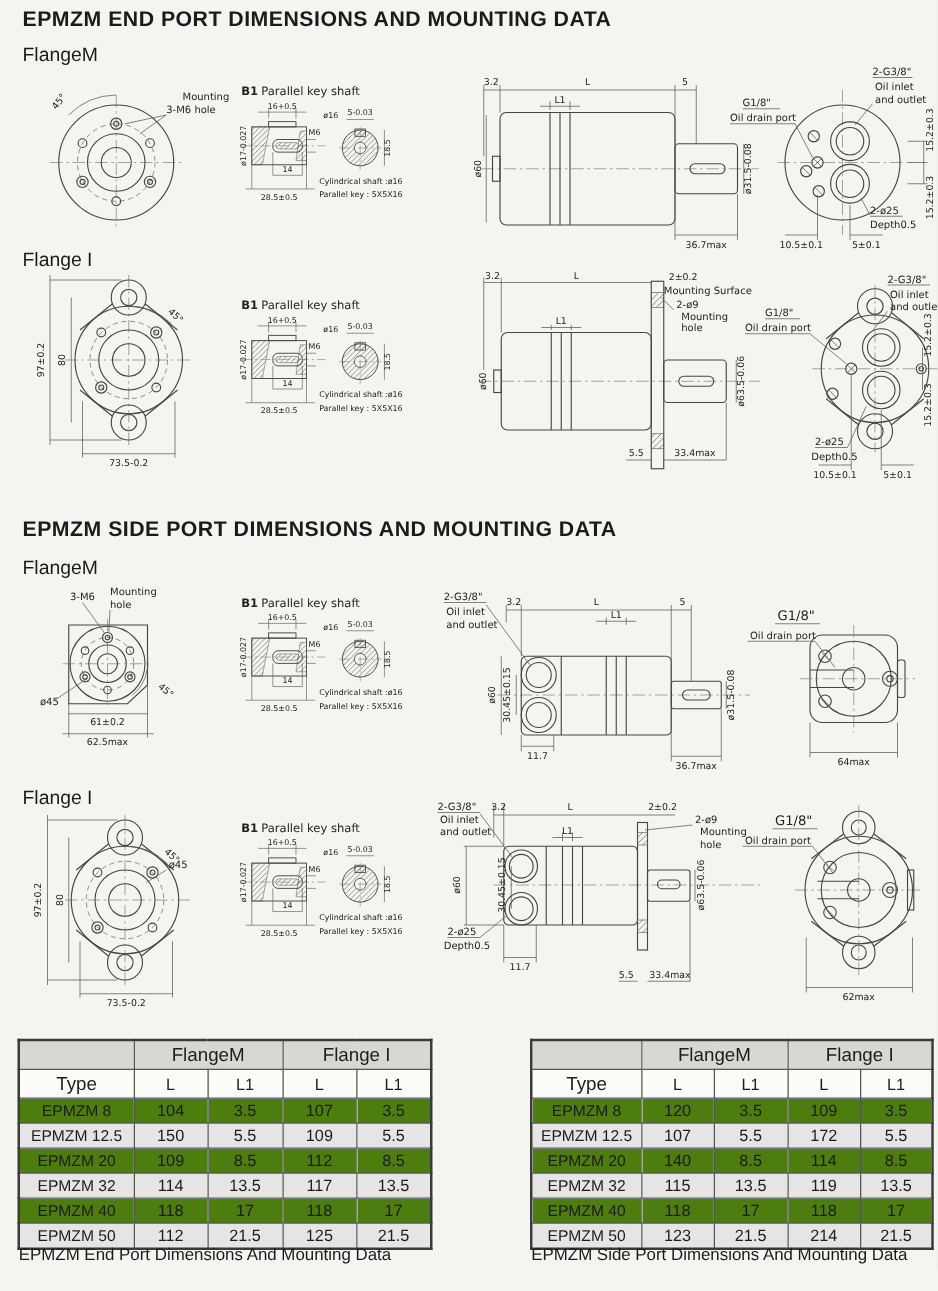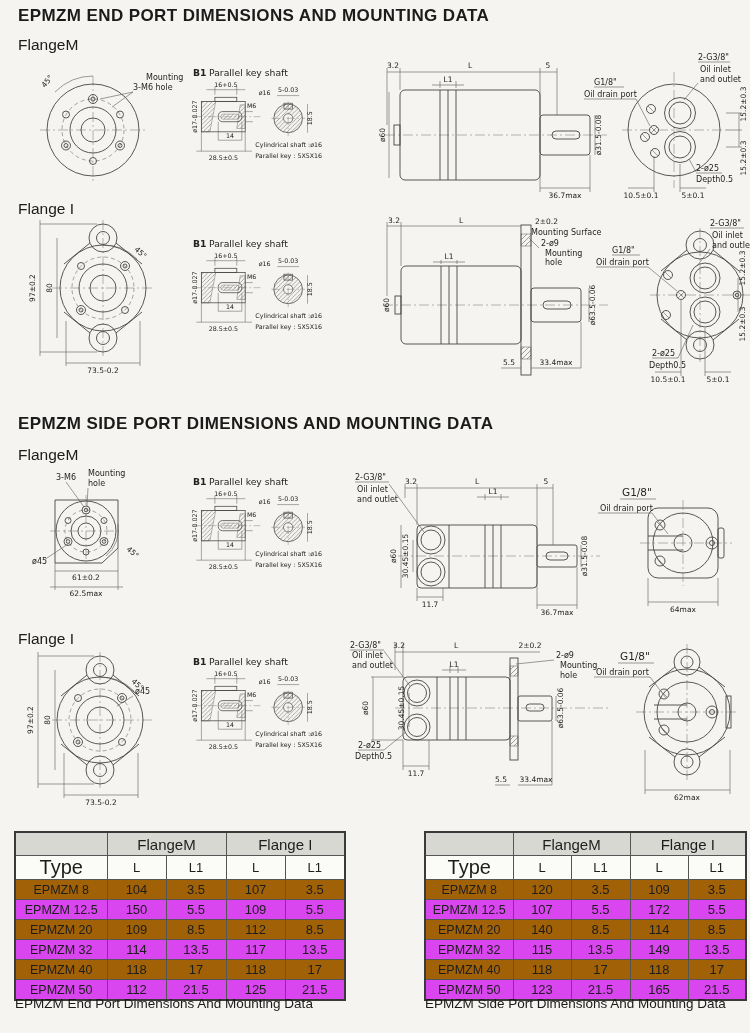--- a/index.html
+++ b/index.html
@@ -17,24 +17,24 @@
   .dim8{font-size:8px;}
   .dimb{font-size:10.5px;}
   .b1c{font-size:11px;font-weight:bold;}
   .b1t{font-size:11px;}
   .mid{text-anchor:middle;}
   .tblwrap{position:absolute;}
   .tblwrap table{border-collapse:collapse;table-layout:fixed;width:100%;border:2px solid #3a3a3a;background:#fbfbf7;}
   .tblwrap th,.tblwrap td{border:1px solid #555;text-align:center;color:#1d1d1d;padding:0;overflow:hidden;white-space:nowrap;}
   tr.gh th{height:22px;font-size:15px;font-weight:normal;background:#d8d8d3;}
   tr.ch th{height:22px;font-size:13px;font-weight:normal;background:#fbfbf7;}
-  tr.ch th.typeh{font-size:20px;}
-  tbody td{height:19px;font-size:13px;background:#d946ef;}
+  tr.ch th.typeh{font-size:15px;}
+  tbody td{height:19px;font-size:13px;background:#e5e5e5;}
   tbody td.type{font-size:12.5px;}
-  tbody tr.shade td{background:#a16207;}
+  tbody tr.shade td{background:#4d7c0f;}
   .tcap{position:absolute;font-size:13.5px;color:#1b1b1b;white-space:nowrap;}
 </style>
 </head>
 <body>
 
 <div class="page">
 
   <div class="title" style="left:18px;top:6px;">EPMZM END PORT DIMENSIONS AND MOUNTING DATA</div>
   <div class="flbl" style="left:18px;top:36px;">FlangeM</div>
 
@@ -678,35 +678,35 @@
             <td class="type">EPMZM 20</td>
             <td>140</td>
             <td>8.5</td>
             <td>114</td>
             <td>8.5</td>
           </tr>
           <tr>
             <td class="type">EPMZM 32</td>
             <td>115</td>
             <td>13.5</td>
-            <td>149</td>
+            <td>119</td>
             <td>13.5</td>
           </tr>
           <tr class="shade">
             <td class="type">EPMZM 40</td>
             <td>118</td>
             <td>17</td>
             <td>118</td>
             <td>17</td>
           </tr>
           <tr>
             <td class="type">EPMZM 50</td>
             <td>123</td>
             <td>21.5</td>
-            <td>165</td>
+            <td>214</td>
             <td>21.5</td>
           </tr>
         </tbody>
     </table>
   </div>
   <div class="tcap" style="left:425px;top:996px;">EPMZM Side Port Dimensions And Mounting Data</div>
 
 </div>
 
 </body></html>

